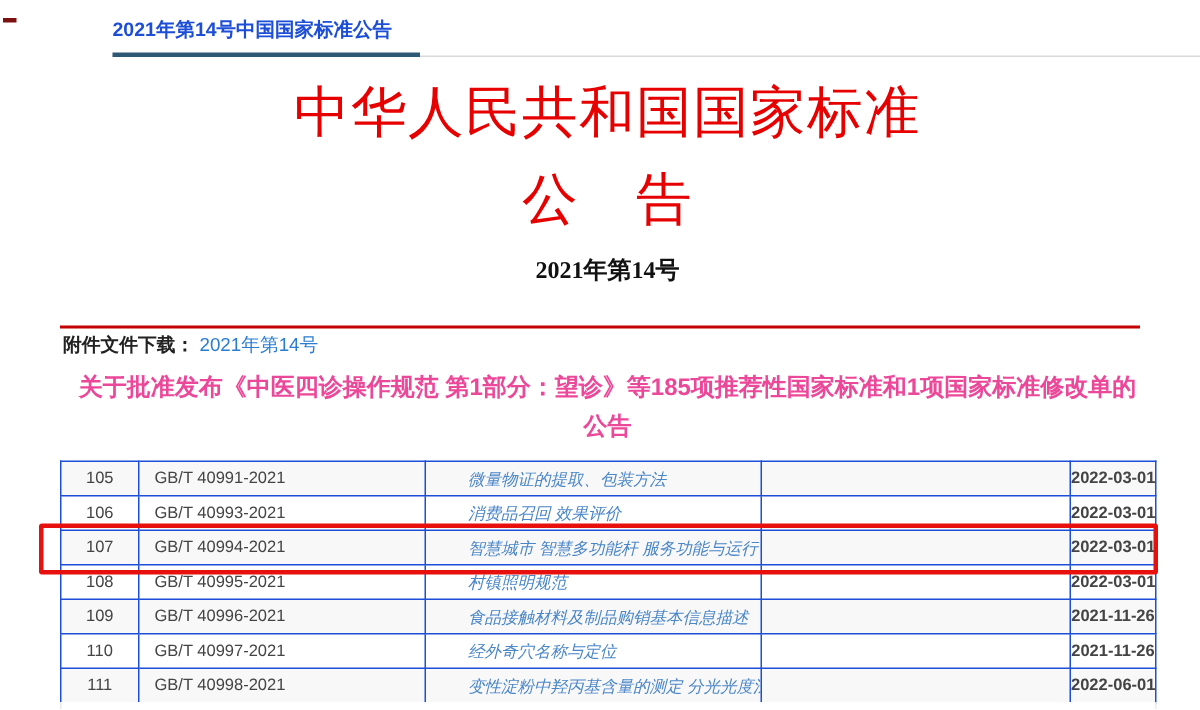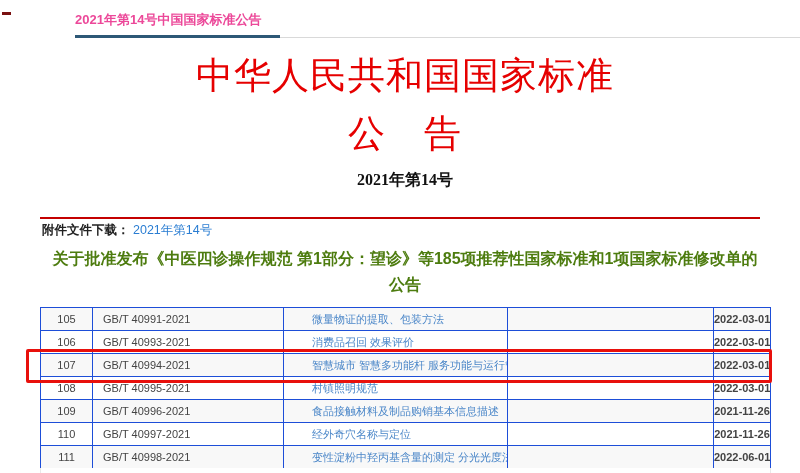--- a/index.html
+++ b/index.html
@@ -1,21 +1,21 @@
 <!DOCTYPE html>
 <html><head>
 <meta charset="utf-8">
 <style>
   html,body{margin:0;padding:0;background:#fff;}
   .page{position:relative;width:800px;height:473px;overflow:hidden;background:#fff;
         font-family:"Liberation Sans","DejaVu Sans",sans-serif;}
 
   
   .edge-mark{position:absolute;left:2px;top:12px;width:9px;height:3px;background:#7a1010;}
-  .tab-label{position:absolute;left:75px;top:11px;font-size:13px;font-weight:600;color:#ec4899;cursor:pointer;}
+  .tab-label{position:absolute;left:75px;top:11px;font-size:13px;font-weight:600;color:#1d4ed8;cursor:pointer;}
   .tab-underline-full{position:absolute;left:75px;top:37px;width:725px;height:1px;background:#d9d9d9;}
   .tab-underline-active{position:absolute;left:75px;top:35px;width:205px;height:3px;background:#2d5876;}
 
   
   .masthead{position:absolute;left:40px;width:730px;text-align:center;
             font-family:"Liberation Serif","DejaVu Serif",serif;font-weight:400;
             color:#e60000;font-size:37px;letter-spacing:1px;line-height:1.1;}
   .masthead.t1{top:56px;}
   .masthead.t2{top:114px;}
   .issue{position:absolute;left:40px;top:170px;width:730px;text-align:center;
@@ -23,32 +23,32 @@
          font-size:16px;color:#111;}
 
   
   .red-hr{position:absolute;left:40px;top:217px;width:720px;height:2px;background:#c40000;}
   .attach{position:absolute;left:42px;top:222px;font-size:12.5px;}
   .attach-label{font-weight:700;color:#222;}
   .attach-link{color:#2a7dd2;text-decoration:none;cursor:pointer;}
 
   
   .announce{position:absolute;left:40px;top:246px;width:730px;text-align:center;
-            font-size:16px;line-height:26px;font-weight:700;color:#4d7c0f;}
+            font-size:16px;line-height:26px;font-weight:700;color:#ec4899;}
 
   
   .std-table{position:absolute;left:40px;top:307px;width:730px;border-collapse:collapse;
              table-layout:fixed;font-size:11px;color:#444;}
   .std-table td{border:1px solid #1d4ed8;height:22px;padding:0;overflow:hidden;
                 white-space:nowrap;background:#fff;}
   .std-table tr.alt td{background:#f8f8f8;}
   .c-no{text-align:center;}
   .c-code{padding-left:10px !important;margin-top:36px;}
   .c-title{padding-left:28px !important;}
-  .c-title a{color:#4a86c8;text-decoration:none;cursor:pointer;}
+  .c-title a{color:#4a86c8;text-decoration:none;cursor:pointer;font-style:italic;}
   .c-date{text-align:center;font-weight:bold;}
 
   
   .hl-box{position:absolute;left:26px;top:349px;width:740px;height:28px;
           border:3px solid #e8100c;border-radius:2px;background:transparent;pointer-events:none;}
 
   
   .partial-row{position:absolute;left:40px;top:468px;width:729px;height:5px;
                border-left:1px solid #e9e9e9;border-right:1px solid #e9e9e9;background:#fff;}
 </style>

